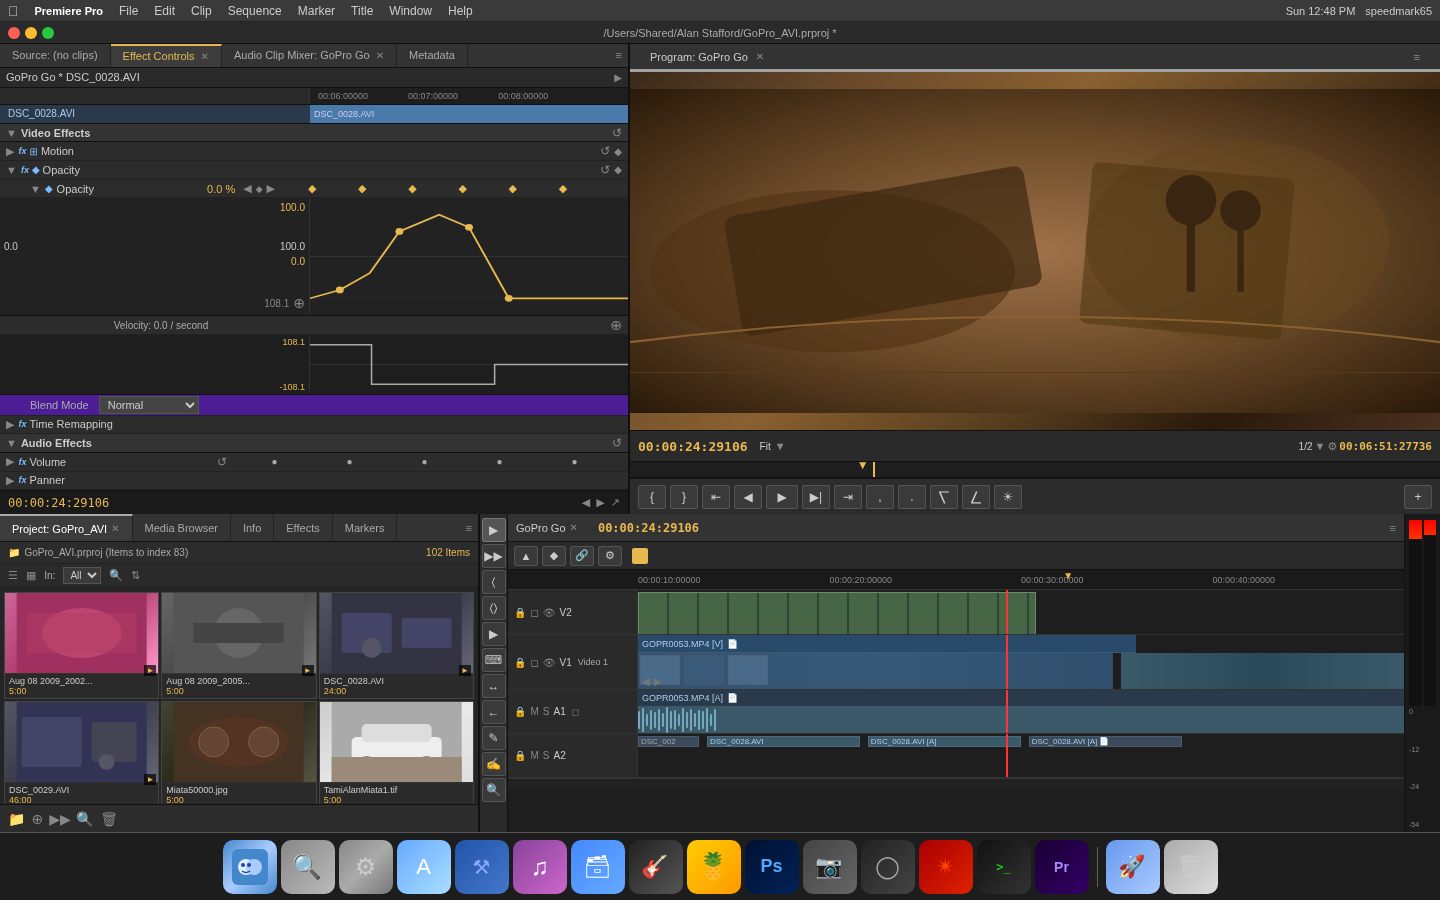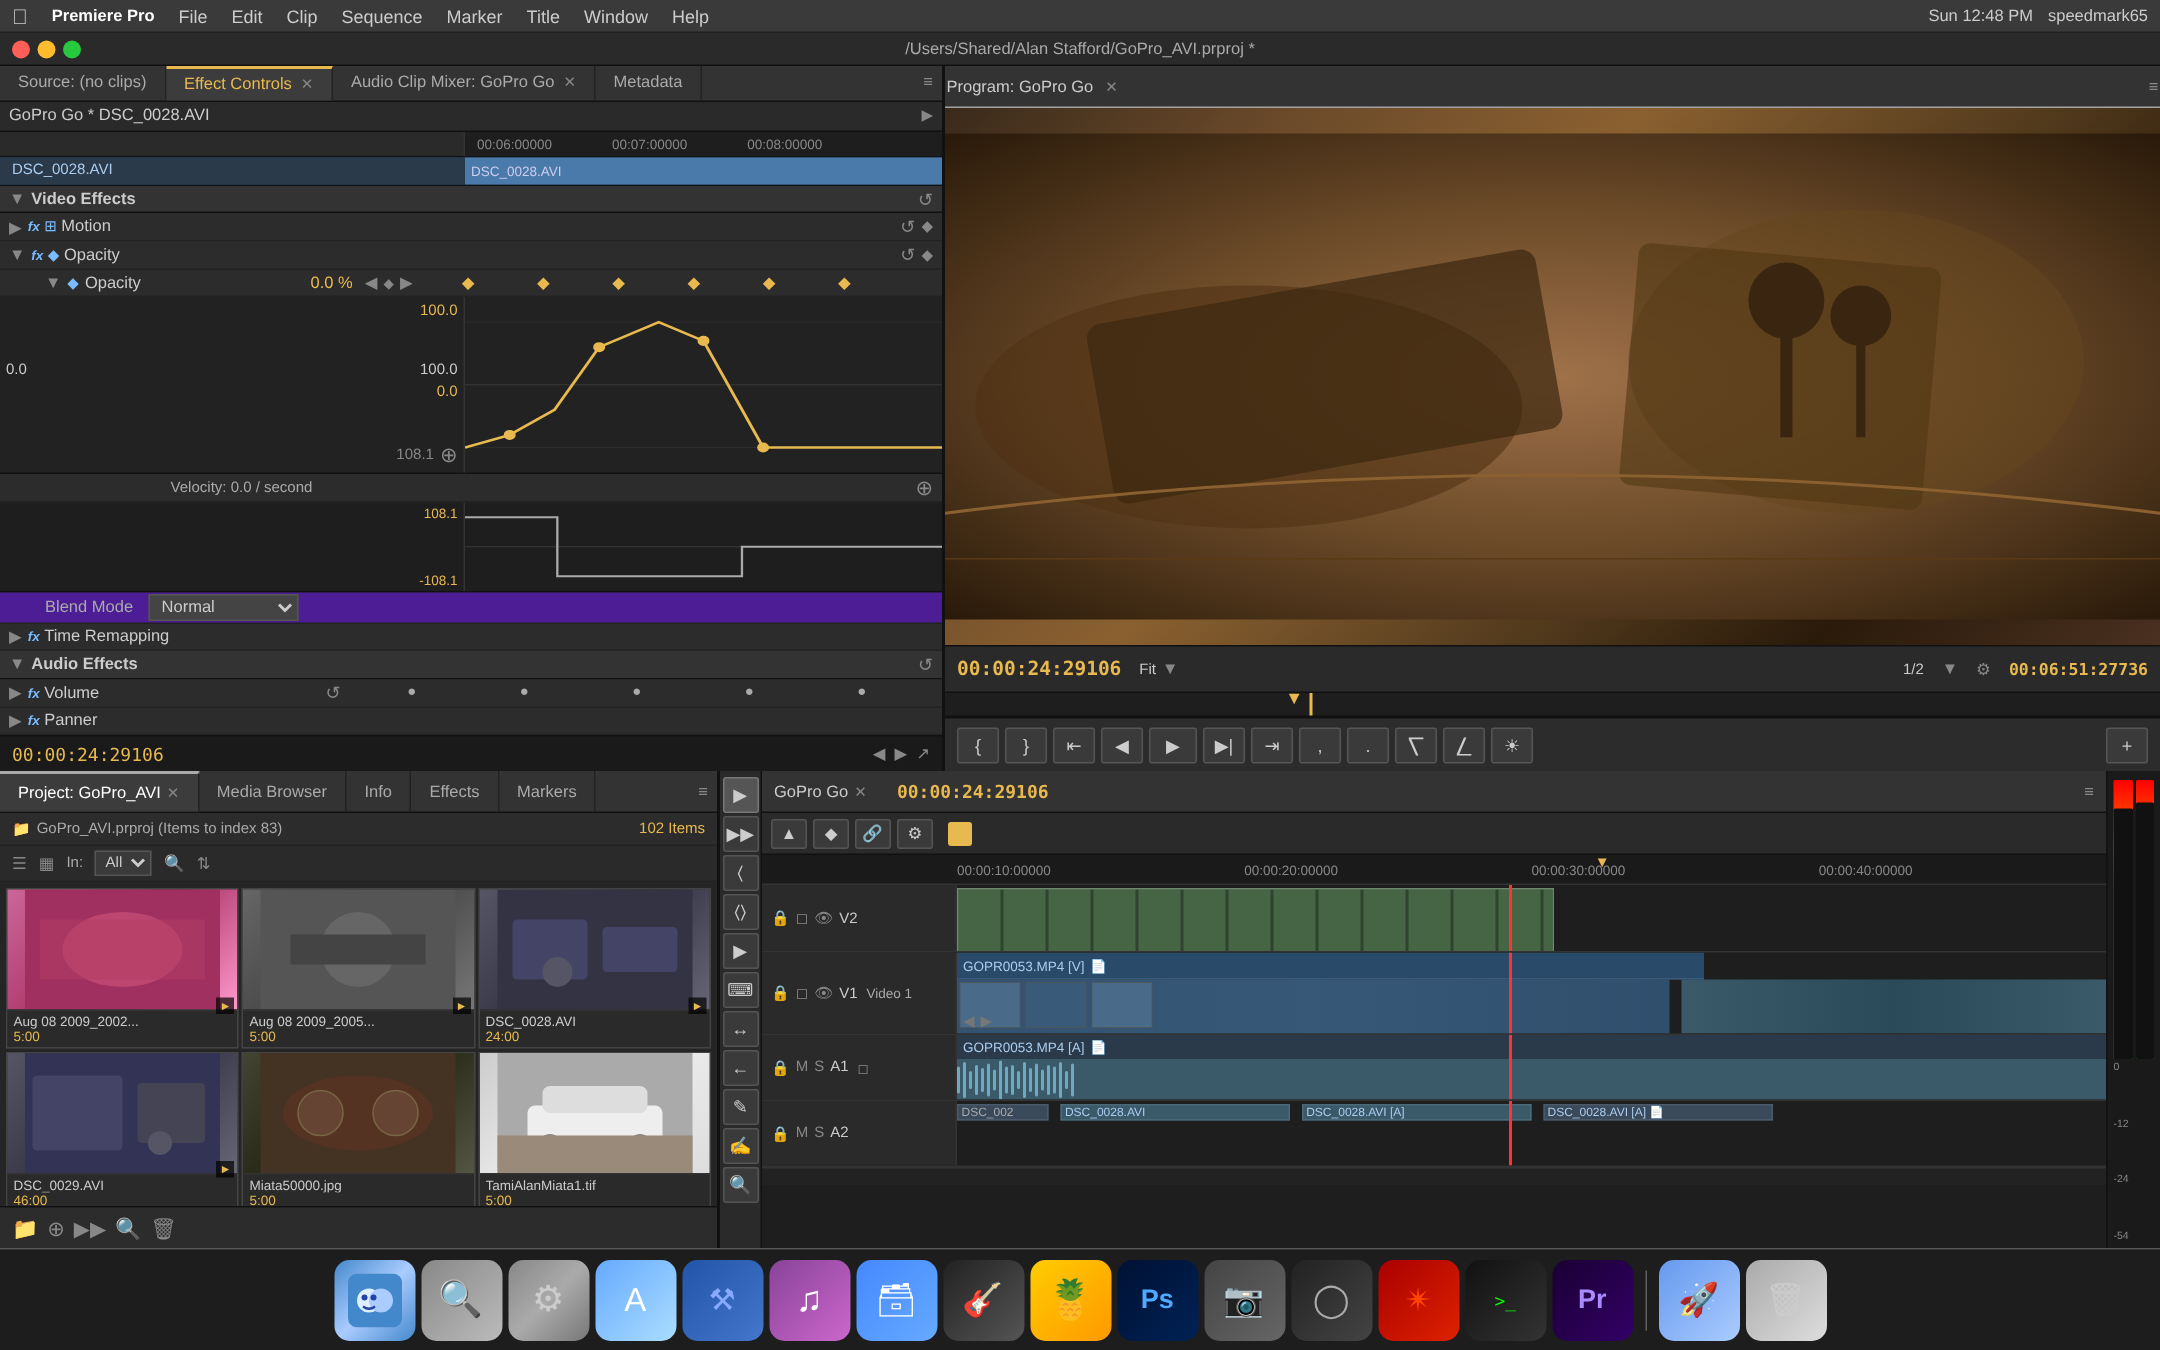--- a/index.html
+++ b/index.html
@@ -185,22 +185,22 @@
       flex: 1;
       background: #1a1a1a;
       display: flex;
       flex-direction: column;
     }
     .monitor-tab-bar {
       height: 28px;
       background: #333;
       display: flex;
       align-items: center;
-      padding: 0 1px;
-      border-bottom: 1px solid #a3a3a3;
+      padding: 0 20px;
+      border-bottom: 3px solid #a3a3a3;
     }
     .monitor-title { color: #ccc; font-size: 11px; }
     .monitor-close { color: #888; margin-left: 8px; font-size: 10px; }
     .monitor-menu { margin-left: auto; color: #888; }
 
     .video-preview {
       flex: 1;
       background: #000;
       position: relative;
       overflow: hidden;
@@ -835,21 +835,21 @@
           </svg>
         </div>
       </div>
 
       <div class="monitor-controls-bar">
         <span class="timecode">00:00:24:29106</span>
         <div style="margin-left:8px;display:flex;align-items:center;gap:4px;">
           <span style="color:#ccc;font-size:10px;">Fit</span>
           <span style="color:#888;">▼</span>
         </div>
-        <div style="margin-left:auto;display:flex;align-items:center;gap:12px;">
+        <div style="margin-left:auto;display:flex;align-items:center;gap:2px;">
           <span style="color:#ccc;font-size:10px;">1/2</span>
           <span style="color:#888;">▼</span>
           <span style="color:#888;">⚙</span>
           <span class="timecode" style="font-size:11px;">00:06:51:27736</span>
         </div>
       </div>
 
       <div class="monitor-ruler">
         <div class="playhead-marker" style="left:30%;"></div>
         <div style="position:absolute;left:28%;top:-4px;color:#e8b94f;font-size:12px;">▼</div>
@@ -1285,21 +1285,21 @@
 
   <div class="dock-icon redstar" title="Red Star">
     <span style="font-size:22px;color:#ff4400;">✴</span>
   </div>
 
   <div class="dock-icon terminal" title="Terminal">
     <span style="font-size:12px;color:#00ff00;font-family:monospace;">&gt;_</span>
   </div>
 
   <div class="dock-icon premiere" title="Premiere Pro">
-    <span style="font-size:18px;color:#aa88ff;font-weight:bold;">Pr</span>
+    <span style="font-size:14px;color:#aa88ff;font-weight:bold;">Pr</span>
   </div>
 
   <div class="dock-separator"></div>
 
   <div class="dock-icon launchpad" title="Launchpad" style="background:linear-gradient(135deg,#6699ee,#aaccff);">
     <span style="font-size:22px;">🚀</span>
   </div>
 
   <div class="dock-icon trash" title="Trash" style="background:linear-gradient(135deg,#aaa,#ddd);">
     <span style="font-size:22px;">🗑</span>

